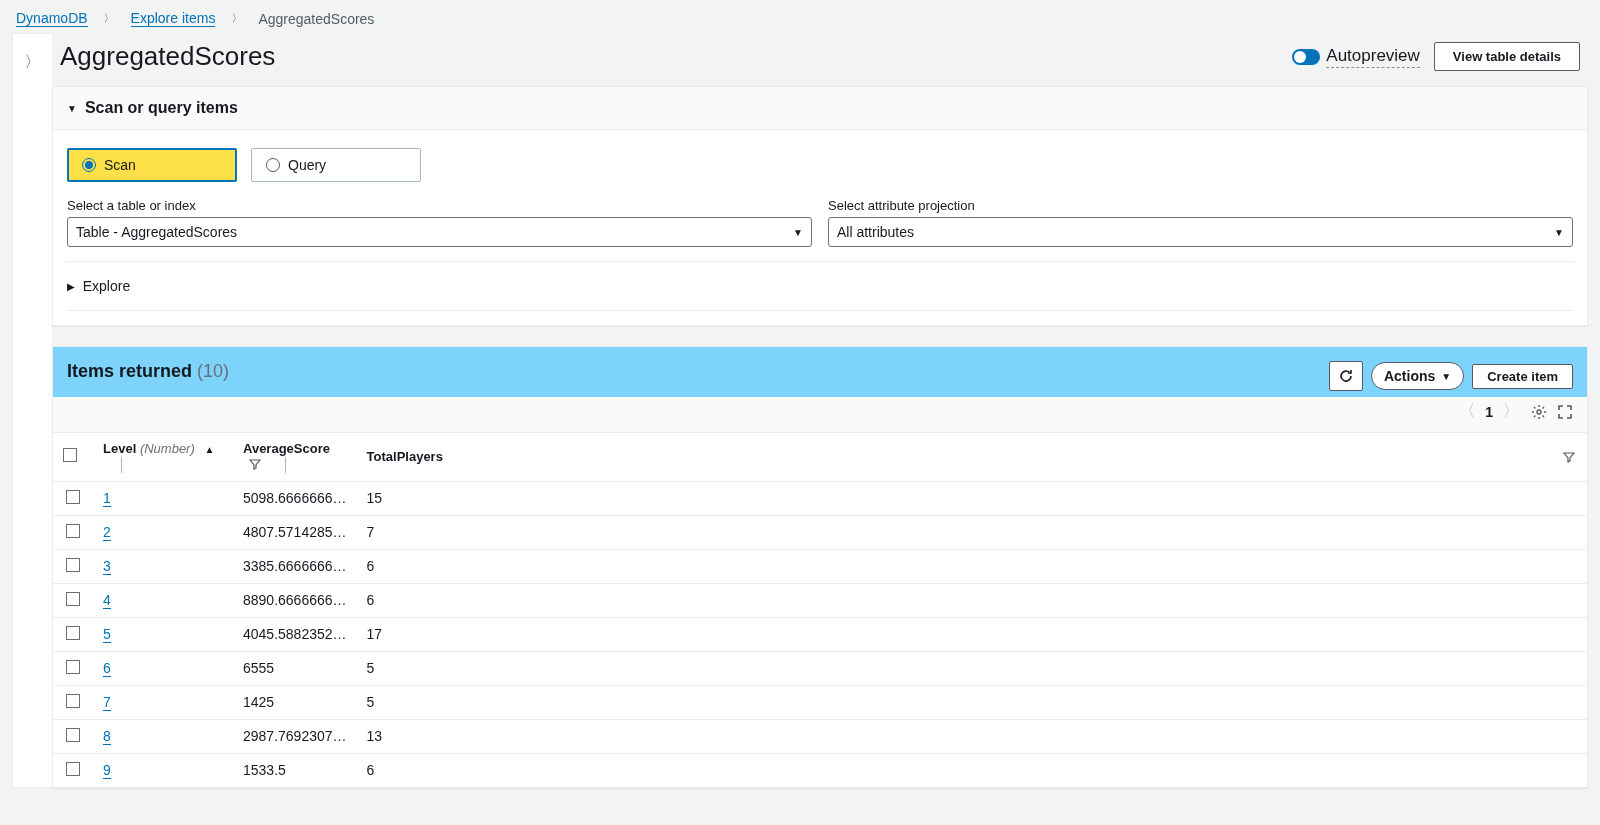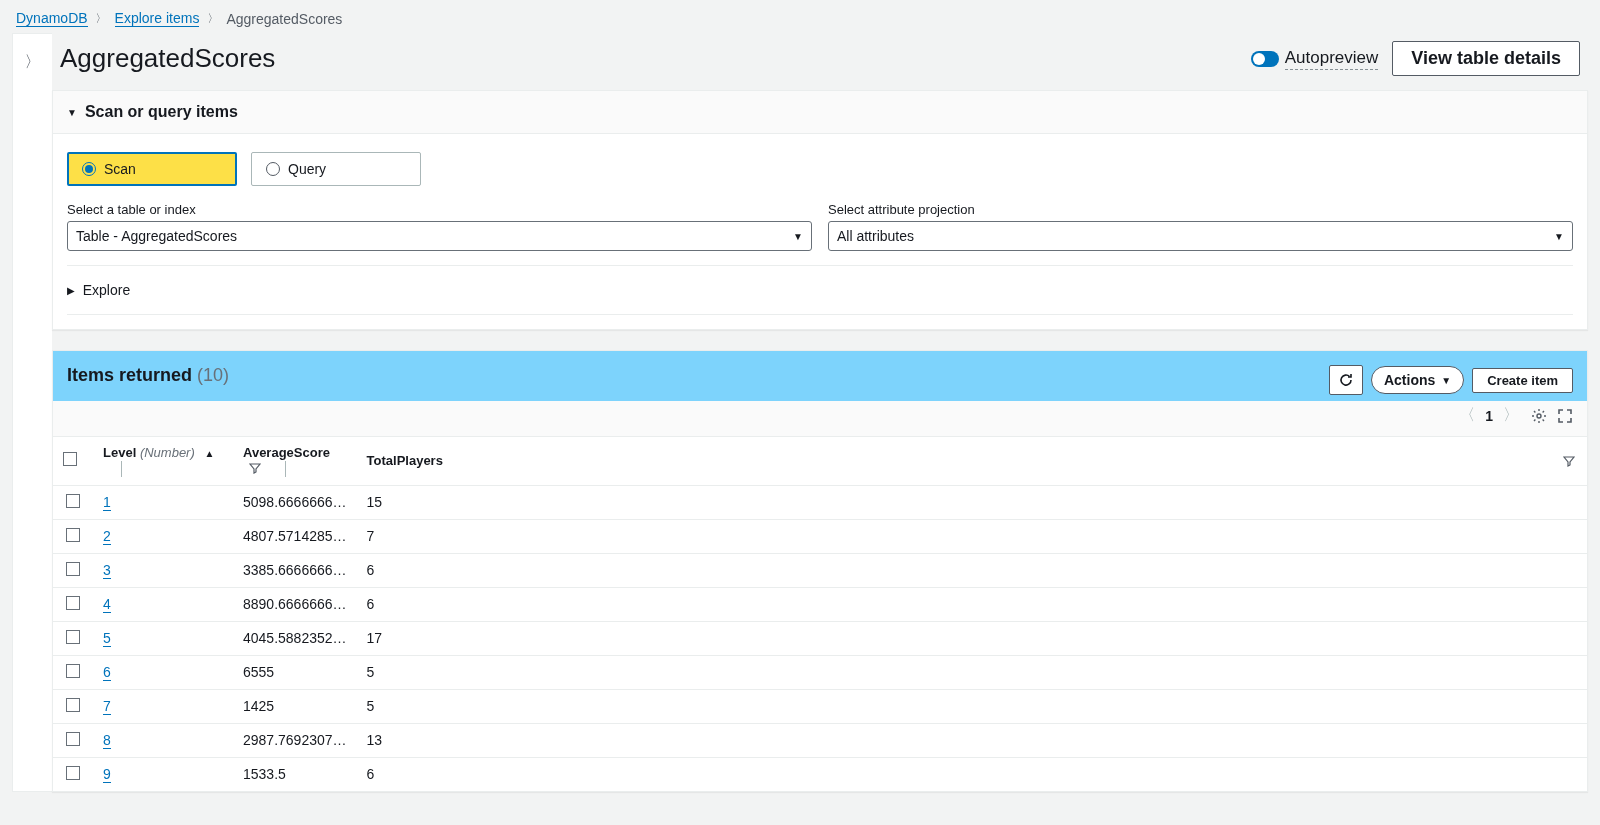--- a/index.html
+++ b/index.html
@@ -11,21 +11,21 @@
   }
   a { color: #0073bb; text-decoration: none; }
 
   
   .breadcrumb {
     padding: 10px 16px 6px;
     font-size: 14px;
     color: #545b64;
     display: flex;
     align-items: center;
-    gap: 8px;
+    gap: 16px;
   }
   .breadcrumb a { border-bottom: 1px solid #0073bb; }
   .breadcrumb .sep { color: #545b64; font-size: 11px; }
 
   
   .outer {
     display: flex;
     padding: 0 12px 12px 12px;
     gap: 0;
   }
@@ -85,21 +85,21 @@
     background: #fff;
     border-radius: 50%;
     top: 2px; left: 2px;
   }
   .autoprev-label { border-bottom: 1px dashed #879196; padding-bottom:1px;}
   .btn {
     background: #fff;
     border: 1px solid #545b64;
     border-radius: 2px;
     padding: 6px 18px;
-    font-size: 18px;
+    font-size: 13px;
     font-weight: 700;
     cursor: pointer;
     color: #16191f;
   }
   .btn-small { padding: 4px 14px; font-size: 13px; }
   .btn-primary {
     background: #ff9900;
     border: 1px solid #ff9900;
     color: #16191f;
   }

